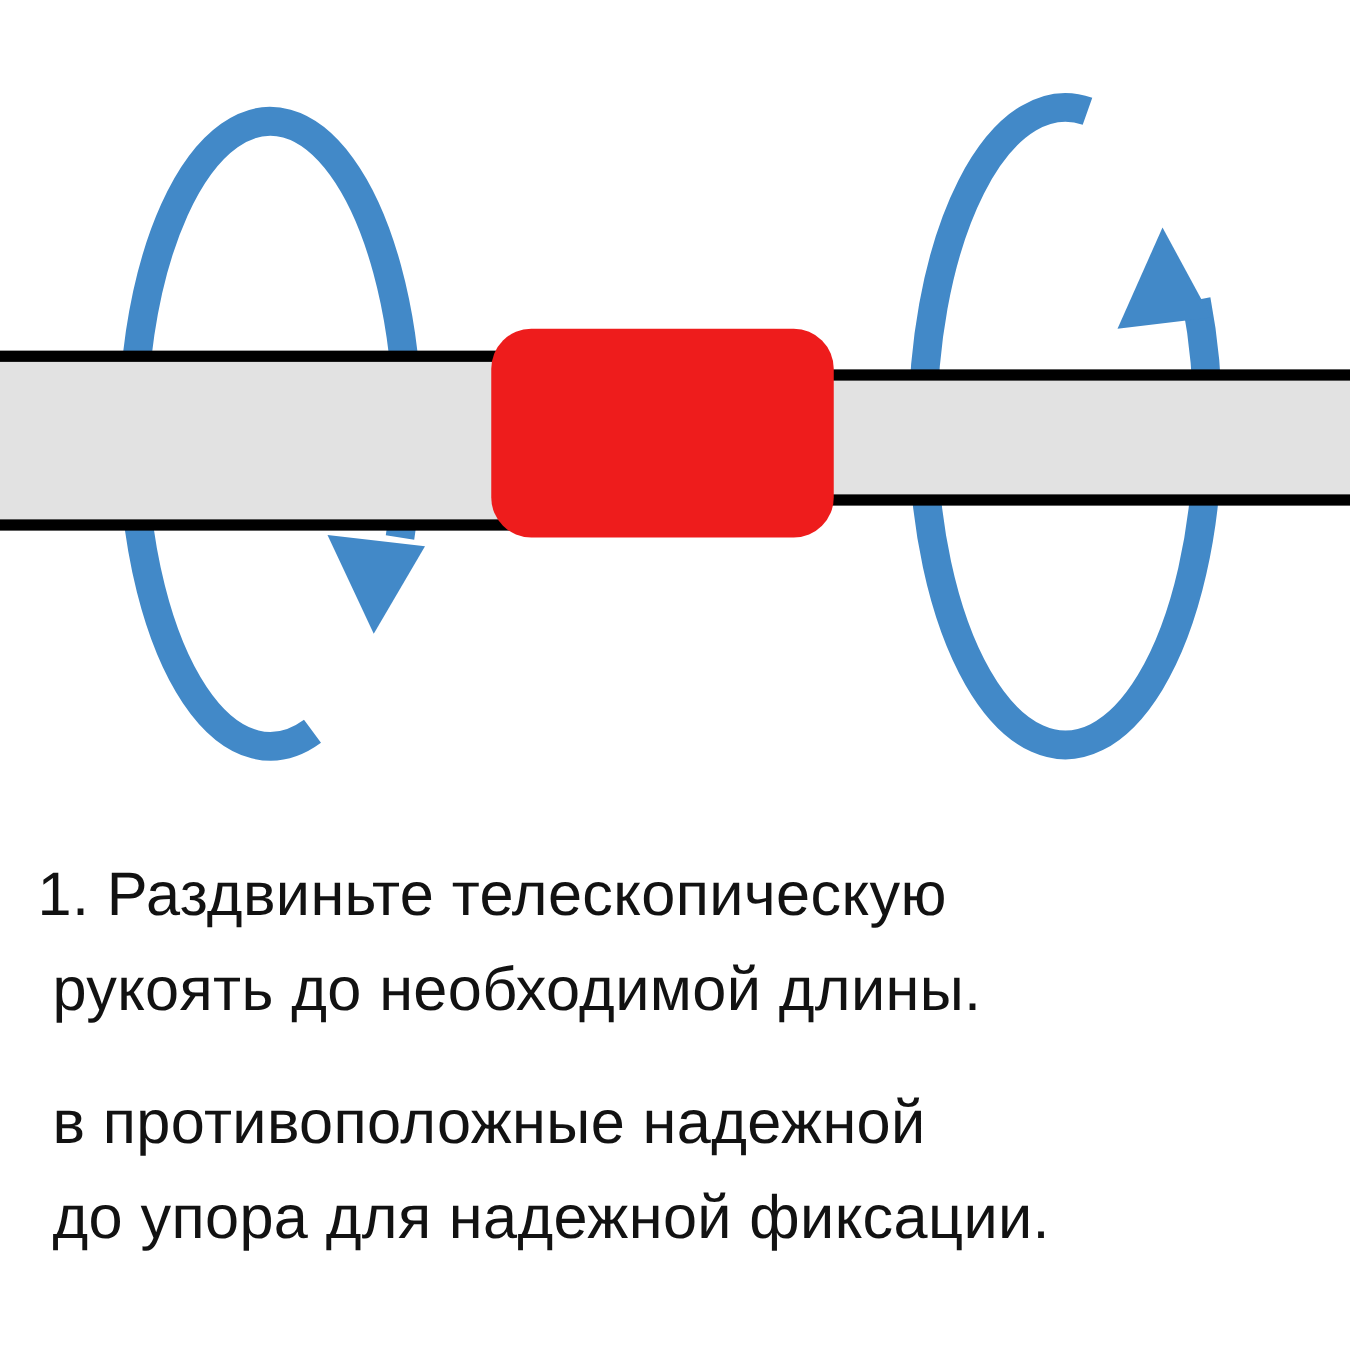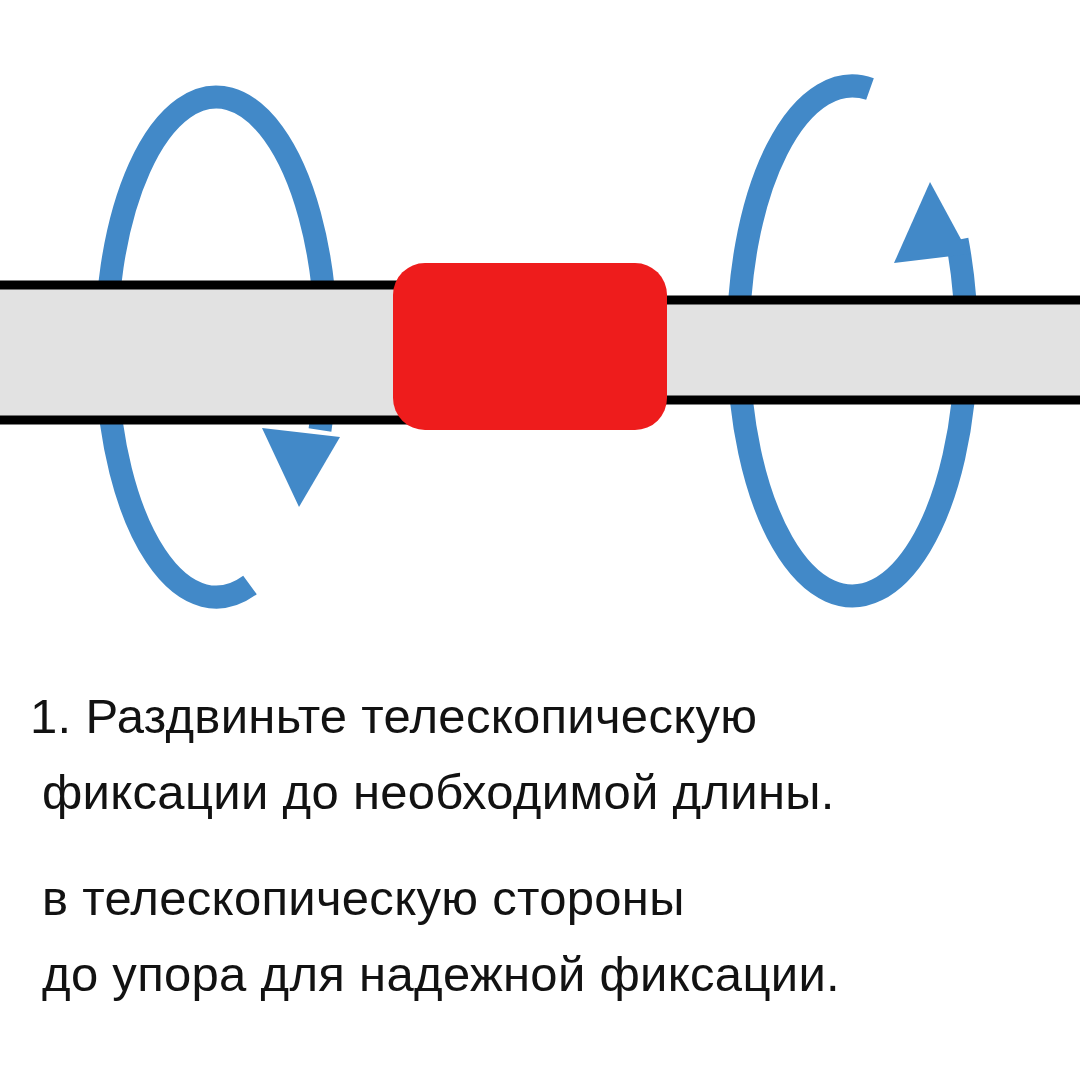--- a/index.html
+++ b/index.html
@@ -39,21 +39,21 @@
 
     <rect x="393" y="263" width="274" height="167" rx="32" ry="32" fill="#ee1c1c"></rect>
 
     <polygon points="262,428 340,437 299,507" fill="#4289c8"></polygon>
     <polygon points="894,263 969,254 930,182" fill="#4289c8"></polygon>
   </svg>
 
   <div class="steps">
     <div class="step">
       <div class="line">1. Раздвиньте телескопическую</div>
-      <div class="line cont">фиксации до необходимой длины.</div>
+      <div class="line cont">рукоять до необходимой длины.</div>
     </div>
     <div class="step">
-      <div class="line cont">в телескопическую стороны</div>
+      <div class="line cont">в противоположные надежной</div>
       <div class="line cont">до упора для надежной фиксации.</div>
     </div>
   </div>
 
 </div>
 
 </body></html>

